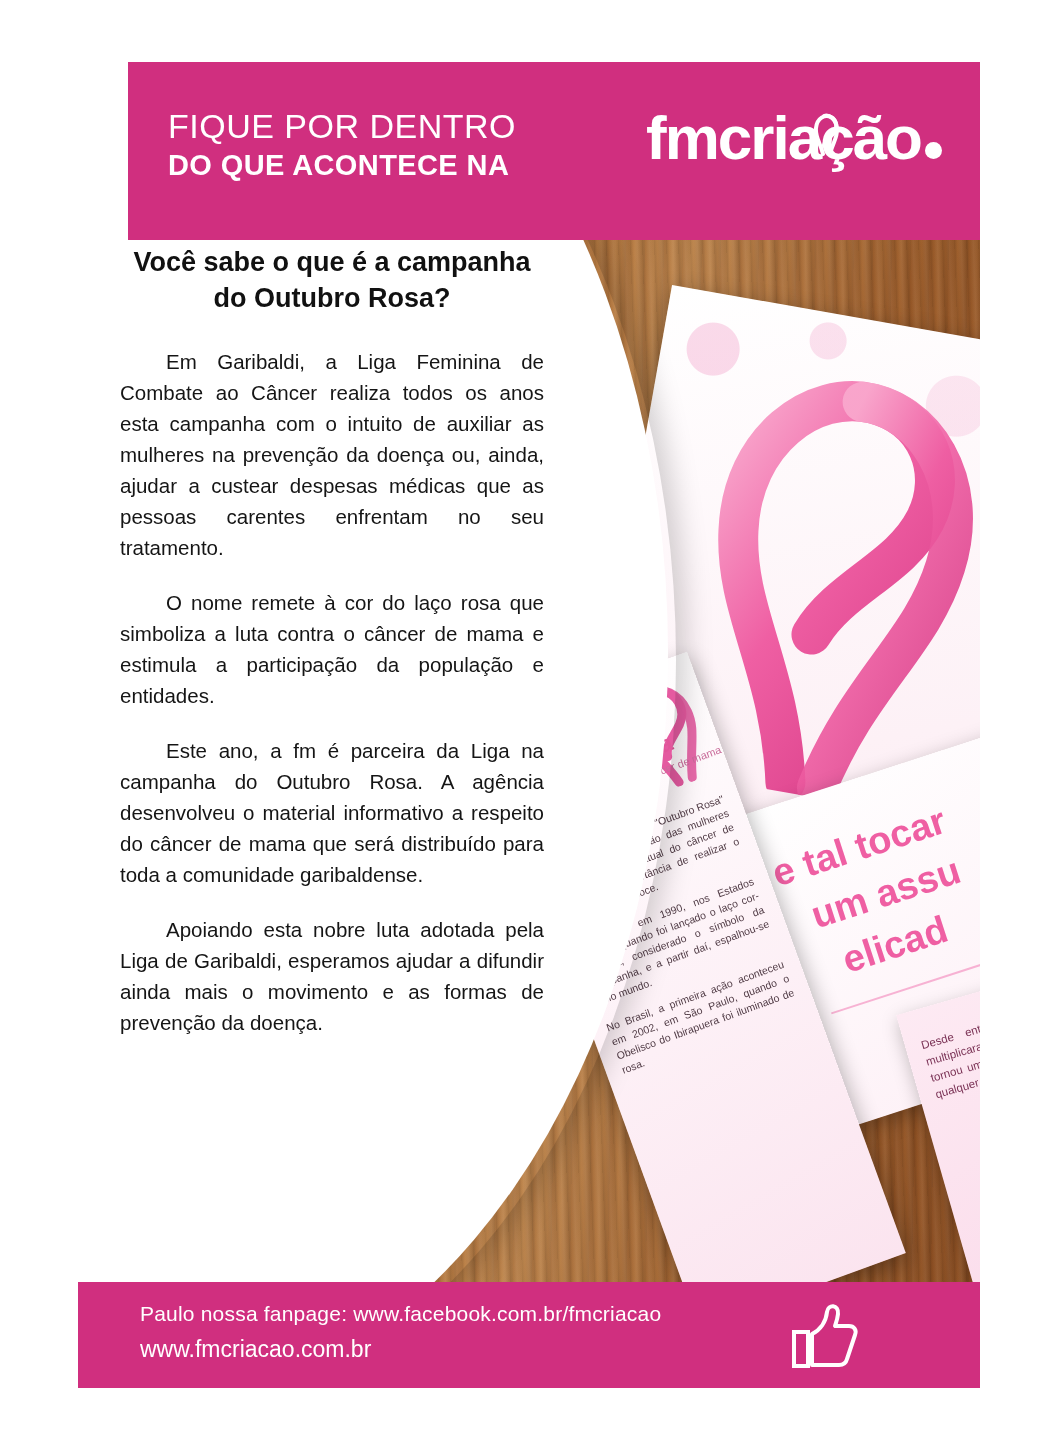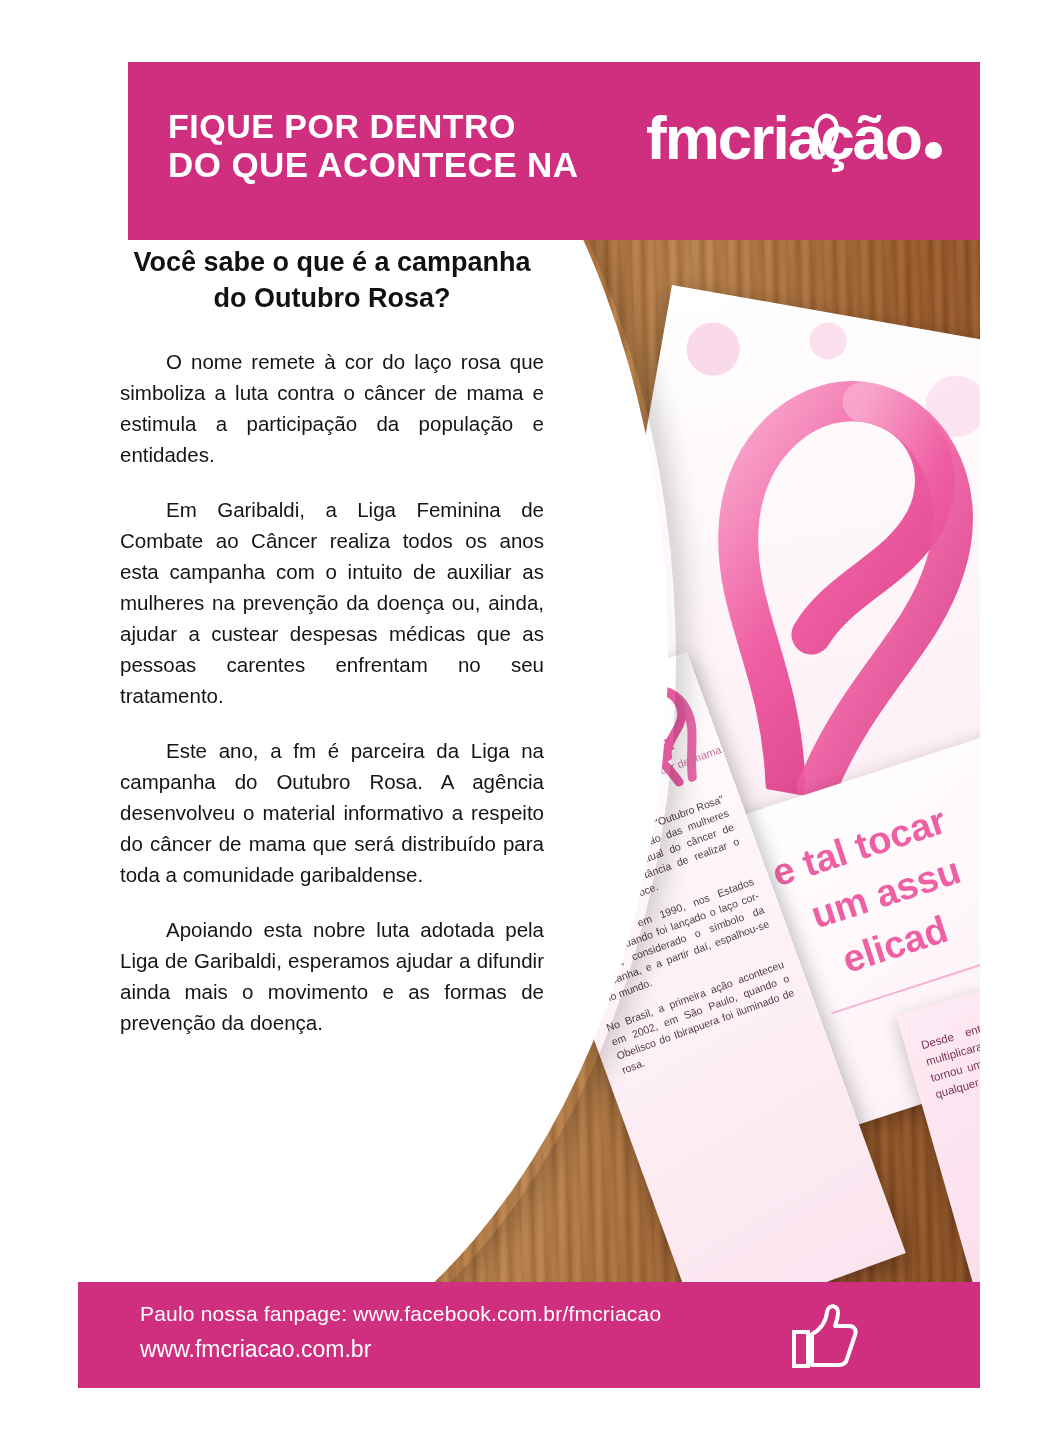--- a/index.html
+++ b/index.html
@@ -61,25 +61,25 @@
     left: 128px; top: 62px;
     width: 852px; height: 178px;
     background: #d02f7f;
     z-index: 6;
   }
   .banner-left {
     position: absolute; left: 40px; top: 44px;
     color: #ffffff;
   }
   .banner-l1 {
-    font-size: 34px; font-weight: bold; letter-spacing: 0.5px;
+    font-size: 34px; font-weight: normal; letter-spacing: 0.5px;
     line-height: 40px; font-family: "Liberation Sans", sans-serif;
   }
   .banner-l2 {
-    font-size: 35px; font-weight: bold; letter-spacing: 0.4px;
+    font-size: 29px; font-weight: bold; letter-spacing: 0.4px;
     line-height: 34px; margin-top: 2px;
   }
   .logo {
     position: absolute; right: 38px; top: 40px;
     color: #ffffff;
     font-size: 62px;
     font-weight: bold;
     letter-spacing: -2px;
     line-height: 72px;
     white-space: nowrap;
@@ -295,22 +295,22 @@
       <span>fmcriação</span><span class="dot"></span>
       <svg class="ribbon" viewBox="0 0 26 44">
         <path d="M9 42 C 6 30, 1 25, 2 16 C 3 6, 11 2, 17 5 C 23 8, 24 17, 19 22 C 15 26, 11 28, 10 33" fill="none" stroke="#ffffff" stroke-width="4" stroke-linecap="round"></path>
         <path d="M16 42 C 19 30, 24 25, 23 16 C 22 7, 15 2, 10 4" fill="none" stroke="#ffffff" stroke-width="4" stroke-linecap="round"></path>
       </svg>
     </div>
   </div>
 
   <div class="article">
     <div class="headline">Você sabe o que é a campanha do Outubro Rosa?</div>
+    <div class="para j">Em Garibaldi, a Liga Feminina de Combate ao Câncer realiza todos os anos esta campanha com o intuito de auxiliar as mulheres na prevenção da doença ou, ainda, ajudar a custear despesas médicas que as pessoas carentes enfrentam no seu tratamento.</div>
     <div class="para j">O nome remete à cor do laço rosa que simboliza a luta contra o câncer de mama e estimula a participação da população e entidades.</div>
-    <div class="para j">Em Garibaldi, a Liga Feminina de Combate ao Câncer realiza todos os anos esta campanha com o intuito de auxiliar as mulheres na prevenção da doença ou, ainda, ajudar a custear despesas médicas que as pessoas carentes enfrentam no seu tratamento.</div>
     <div class="para j">Este ano, a fm é parceira da Liga na campanha do Outubro Rosa. A agência desenvolveu o material informativo a respeito do câncer de mama que será distribuído para toda a comunidade garibaldense.</div>
     <div class="para j last">Apoiando esta nobre luta adotada pela Liga de Garibaldi, esperamos ajudar a difundir ainda mais o movimento e as formas de prevenção da doença.</div>
   </div>
 
   <div class="footer">
     <div class="fanpage">Paulo nossa fanpage: www.facebook.com.br/fmcriacao</div>
     <div class="site">www.fmcriacao.com.br</div>
     <svg class="thumb" width="76" height="76" viewBox="0 0 76 76">
       <path d="M10 34 h14 v34 H10 z" fill="none" stroke="#ffffff" stroke-width="4"></path>
       <path d="M28 36 c8 -4 14 -12 15 -22 c1 -8 12 -8 11 2 c-0.5 5 -2 9 -3 12 h14 c5 0 8 4 6 9 l-8 24 c-1 4 -4 6 -8 6 H28 z" fill="none" stroke="#ffffff" stroke-width="4" stroke-linejoin="round"></path>

